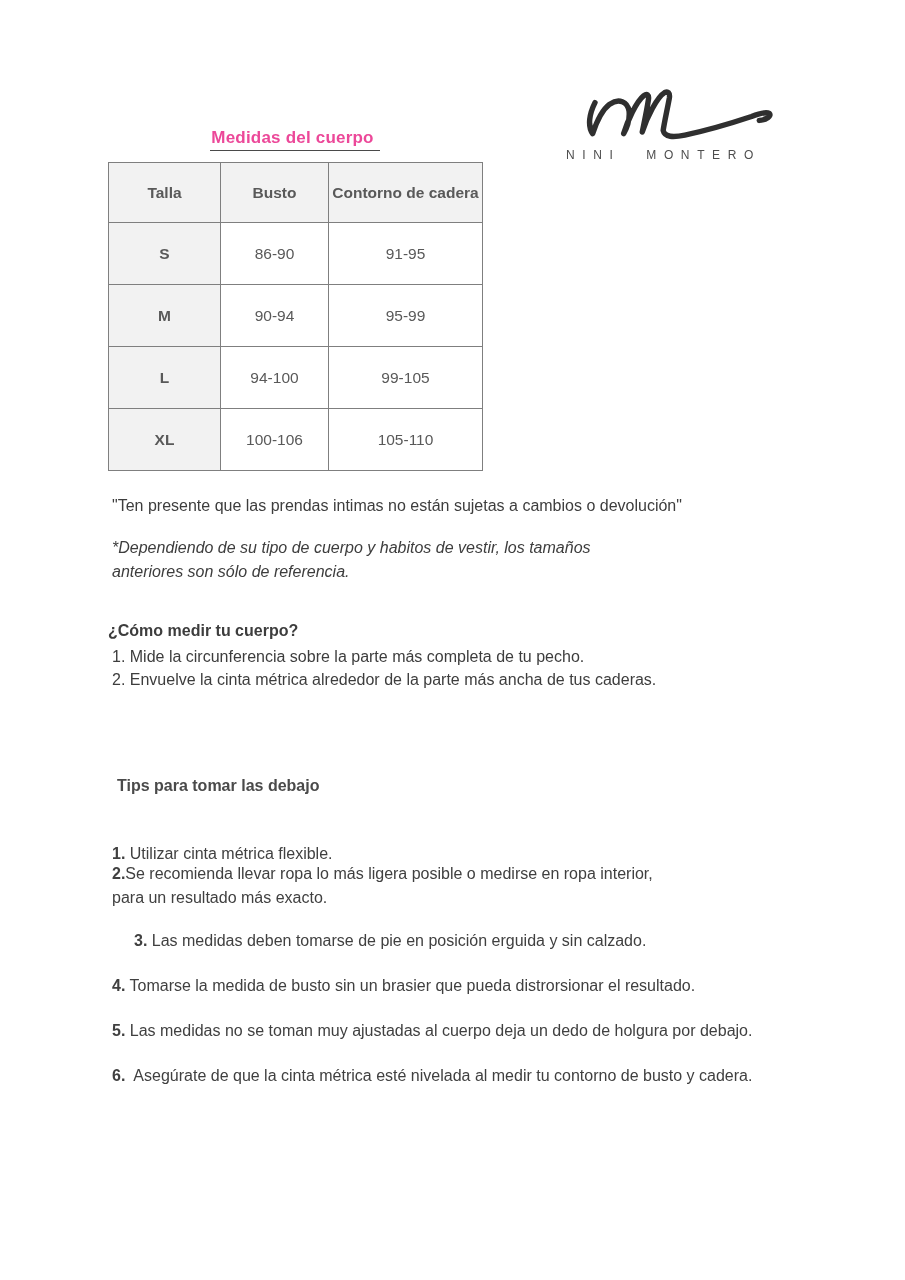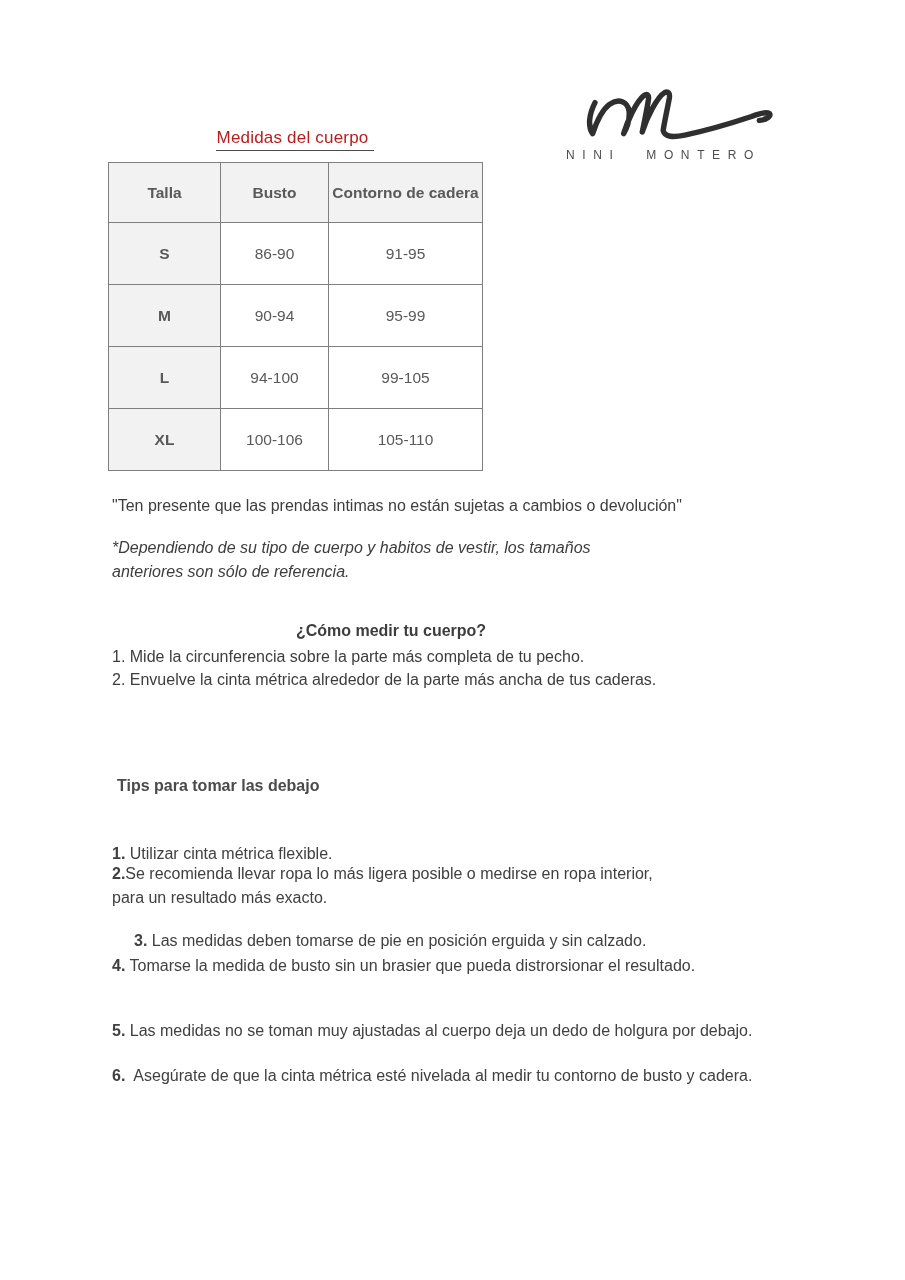--- a/index.html
+++ b/index.html
@@ -17,22 +17,22 @@
 
   
   .doc-title-wrap {
     position: absolute;
     top: 128px; left: 108px; width: 374px;
     text-align: center;
   }
   .doc-title {
     display: inline-block;
     font-size: 17px;
-    font-weight: normal;
-    color: #b91c1c;
+    font-weight: bold;
+    color: #ec4899;
     border-bottom: 1.6px solid #4a4a4a;
     padding: 0 6px 2px 1px;
     letter-spacing: 0.2px;
   }
 
   
   .logo {
     position: absolute;
     top: 84px; left: 560px; width: 242px;
     text-align: left;
@@ -79,21 +79,20 @@
     line-height: 24px;
     color: #3d3d3d;
     white-space: pre-wrap;
   }
   .quote      { top: 494px; width: 720px; }
   .disclaimer { top: 536px; width: 640px; font-style: italic; }
 
   .howto-heading {
     position: absolute;
     top: 622px; left: 108px; width: 566px;
-    text-align: center;
     font-size: 16px;
     font-weight: bold;
     color: #3d3d3d;
   }
   .howto-steps { top: 646px; width: 720px; line-height: 22.5px; }
 
   .tips-heading {
     position: absolute;
     top: 777px; left: 117px;
     font-size: 16px;
@@ -105,21 +104,21 @@
     left: 112px; width: 760px;
     font-size: 16px;
     line-height: 24px;
     color: #404040;
     white-space: pre-wrap;
   }
   .tip .tip-num { font-weight: bold; }
   .tip-1 { top: 842px; }
   .tip-2 { top: 862px; }
   .tip-3 { top: 929px; margin-left: 22px; }
-  .tip-4 { top: 954px; }
+  .tip-4 { top: 974px; }
   .tip-5 { top: 1019px; }
   .tip-6 { top: 1064px; }
 </style>
 </head>
 <body>
 
 <div class="page">
 
   <div class="doc-title-wrap">
     <span class="doc-title">Medidas del cuerpo</span>

